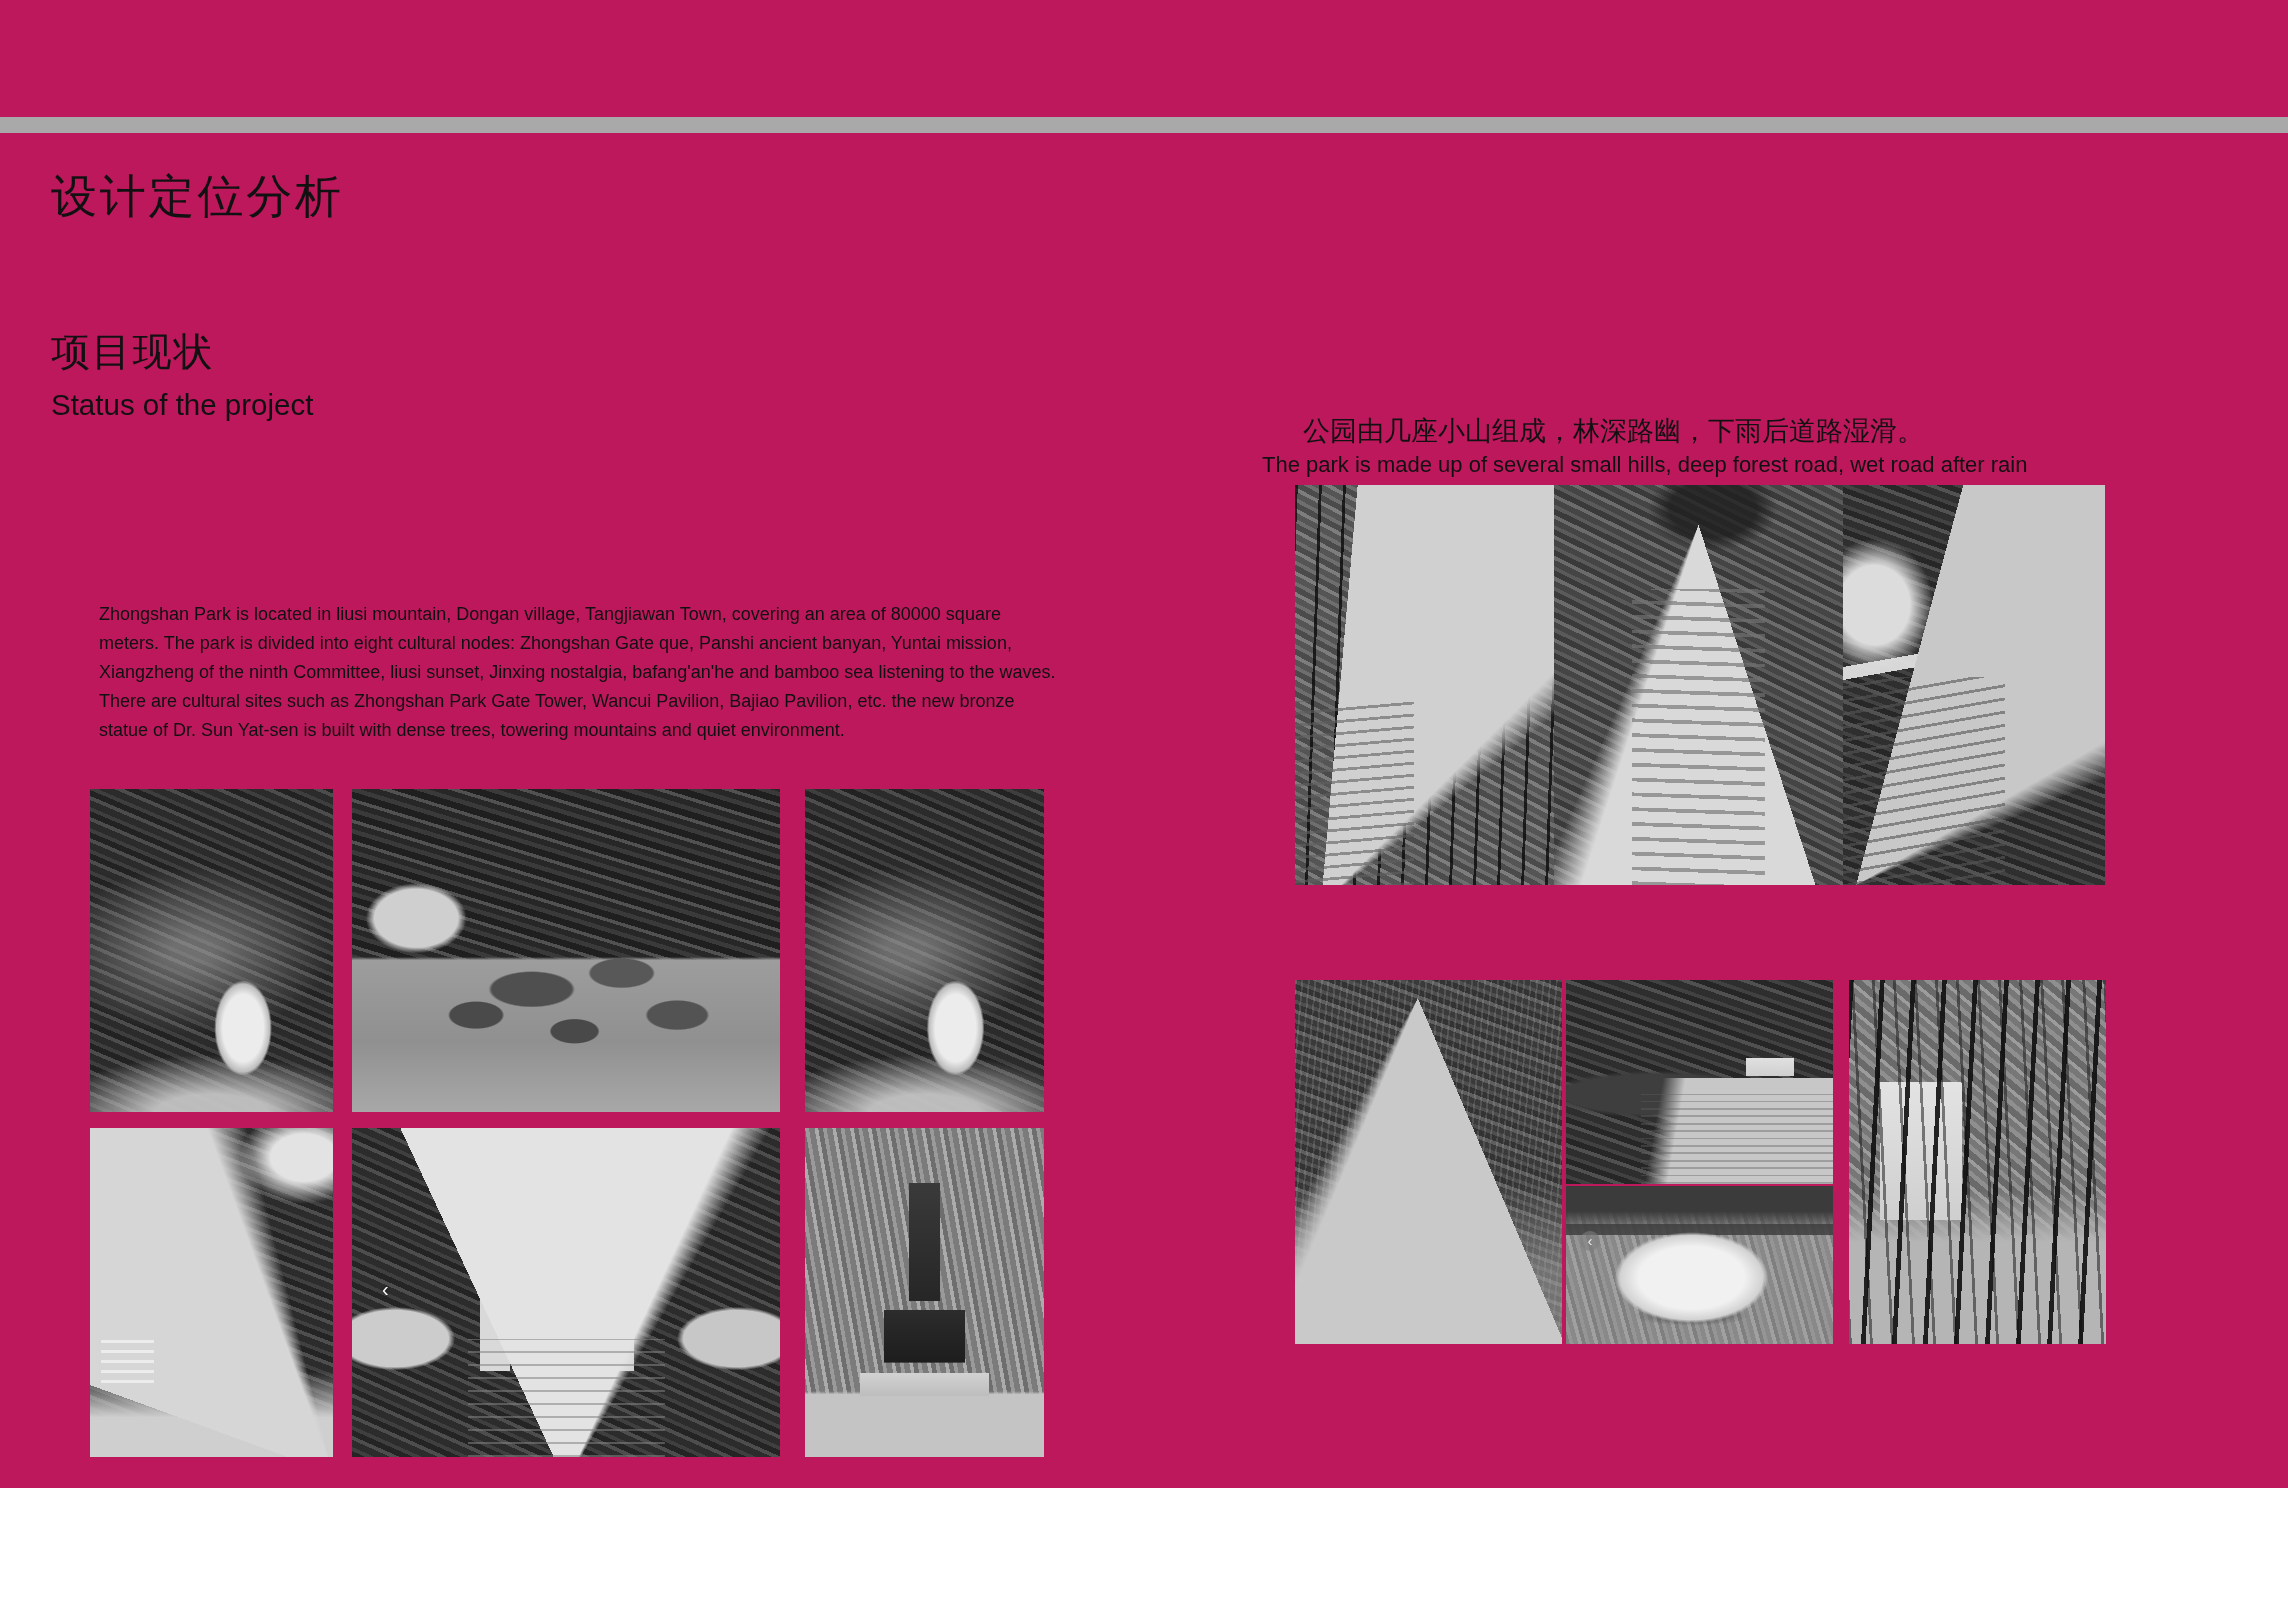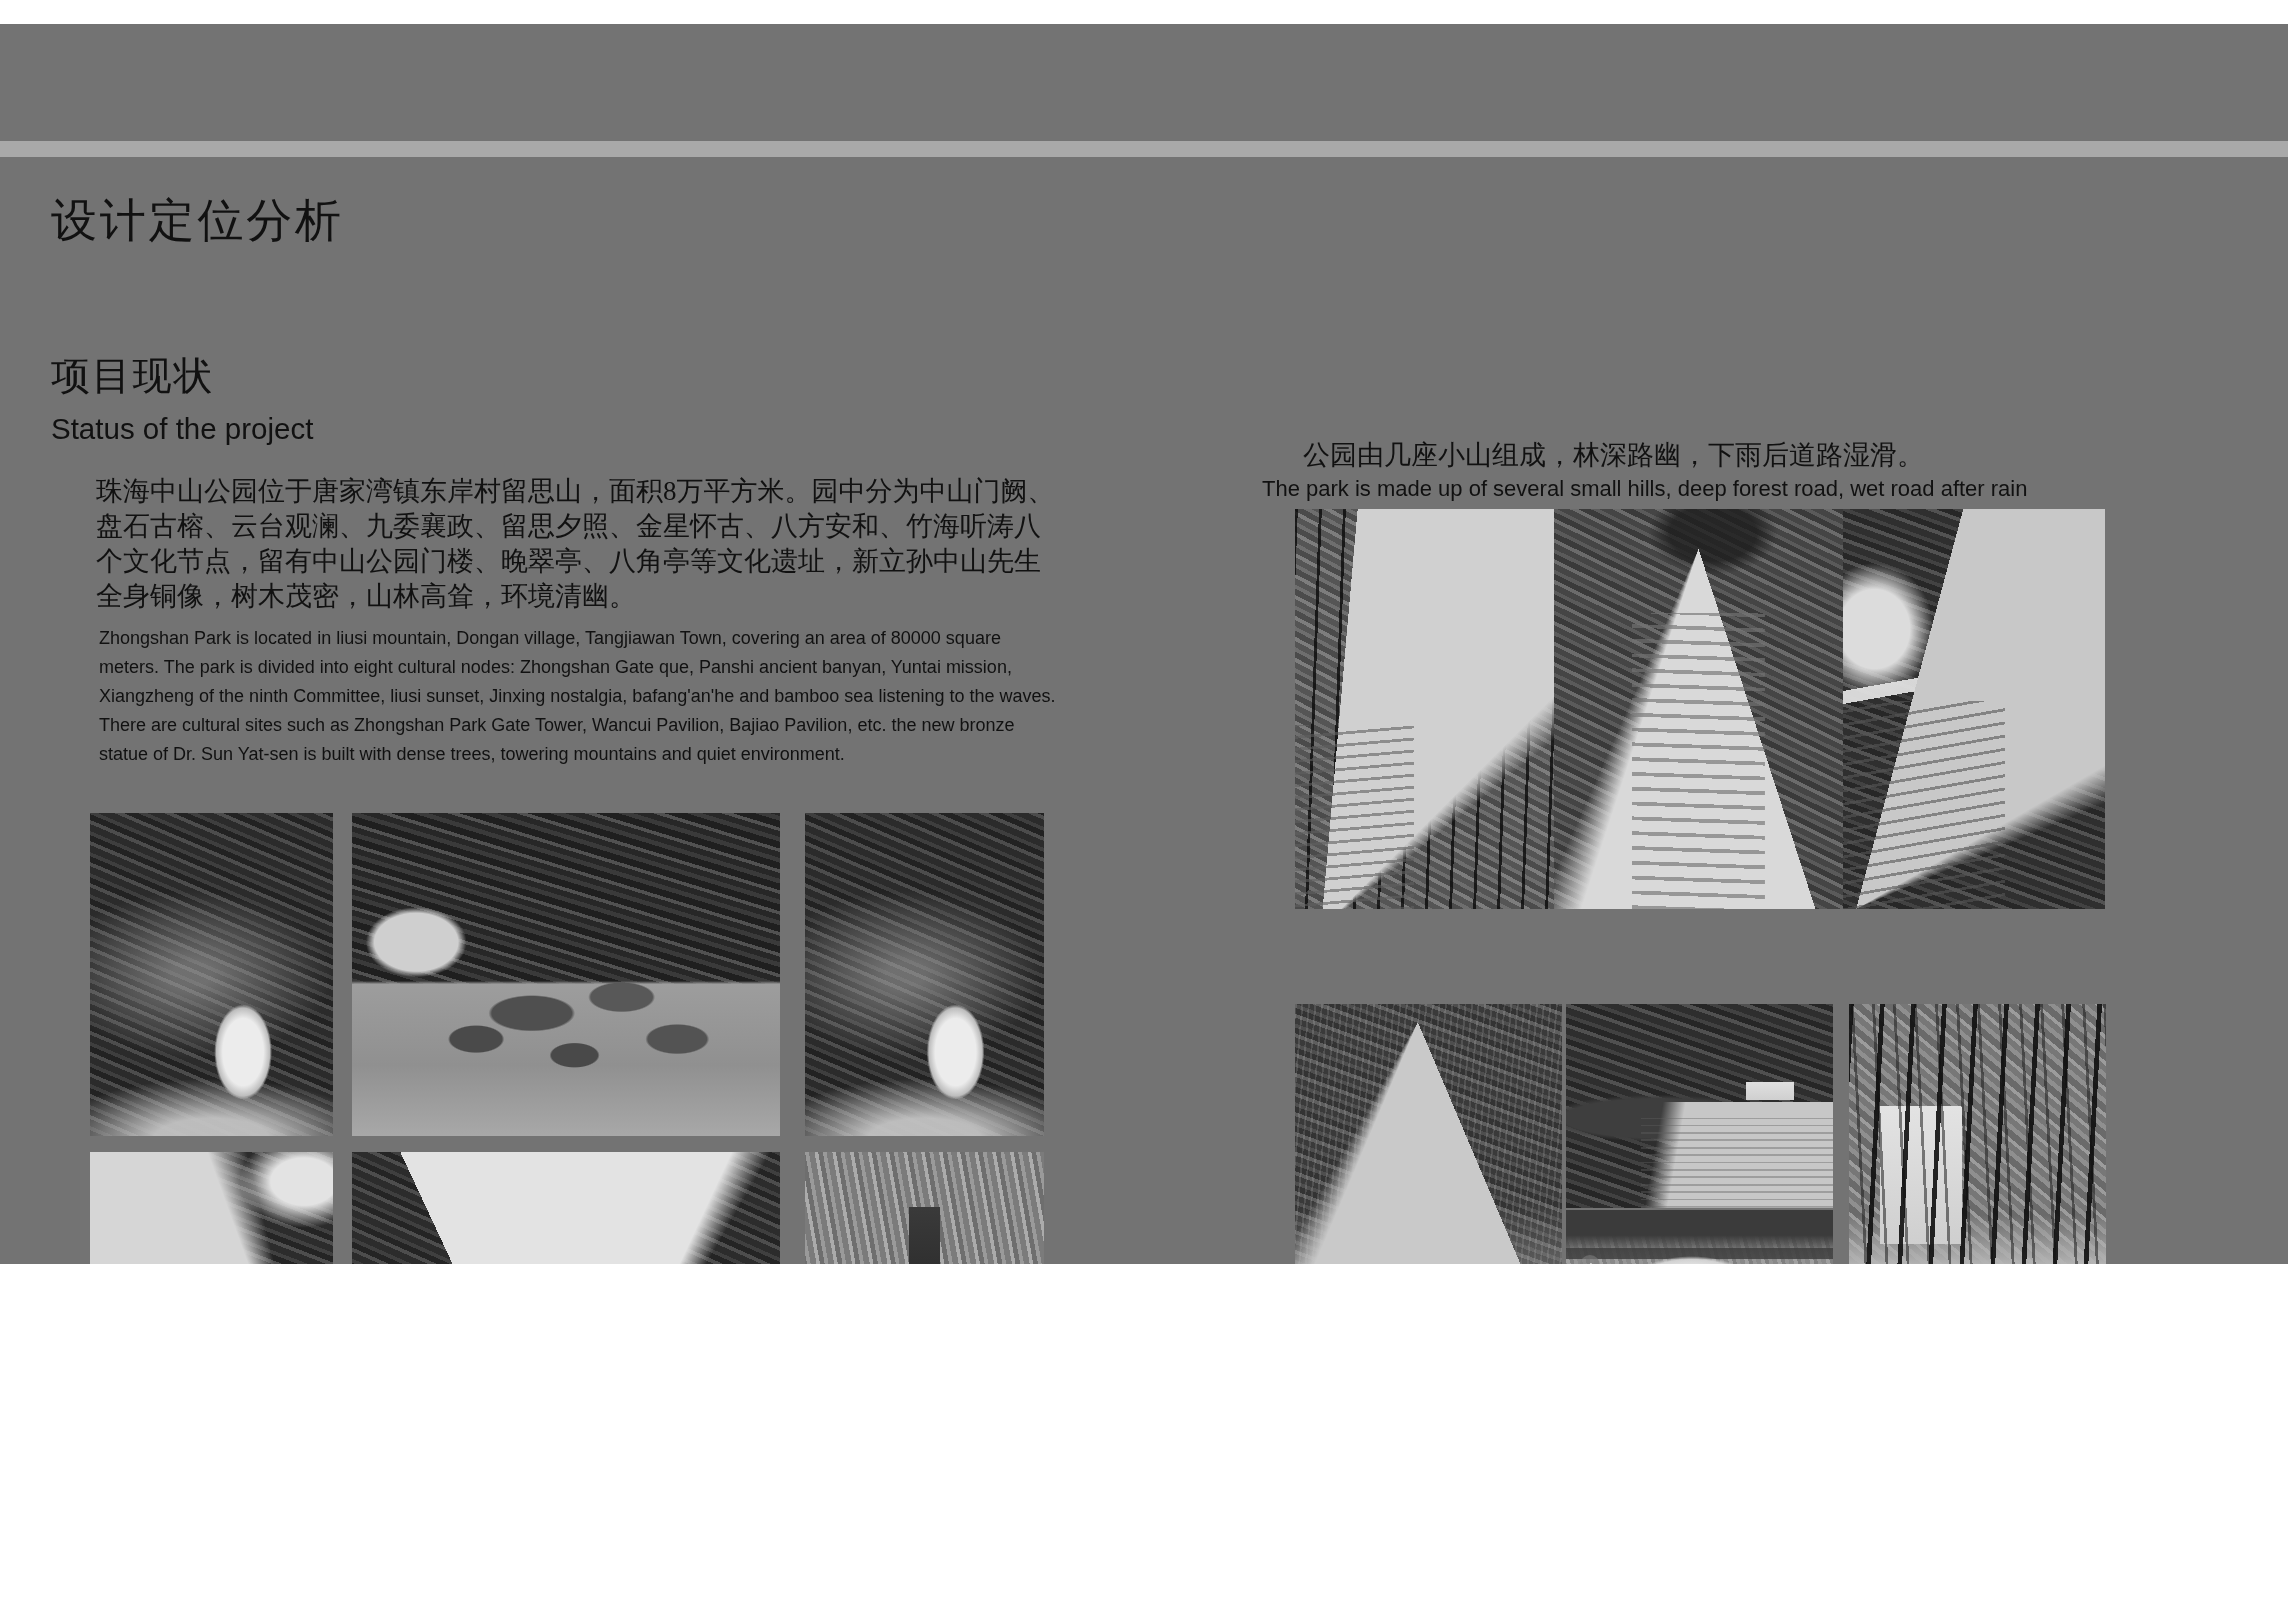--- a/index.html
+++ b/index.html
@@ -1,17 +1,17 @@
 <!DOCTYPE html>
 <html style="font-size:14.8px"><head>
 <meta charset="utf-8">
 <style>
   html,body{margin:0;padding:0;background:#ffffff;}
-  .page{position:relative;width:2289px;height:1240px;background:#737373;overflow:hidden;
-        font-family:"Liberation Sans",sans-serif;color:#111;margin-top:24px;}
+  .page{position:relative;width:2289px;height:1488px;background:#be185d;overflow:hidden;
+        font-family:"Liberation Sans",sans-serif;color:#111;}
   .zh{font-family:"Liberation Serif","DejaVu Serif",serif;}
   .bar{position:absolute;left:0;width:2289px;background:#a9a9a9;}
   .bar-top{top:117px;height:15.7px;}
   .bar-bottom{top:1525px;height:12px;}
   .badge{position:absolute;width:62px;height:41px;background:#a9a9a9;color:#fff;
          font-size:28px;display:flex;align-items:center;justify-content:center;}
   .badge-l{left:37px;top:1549px;}
   .badge-r{left:2193px;top:1549px;}
 
   .title-zh{position:absolute;left:51px;top:166px;font-size:46px;letter-spacing:2.8px;margin:0;font-weight:400;}
@@ -127,21 +127,20 @@
 <body>
 
 <div class="page">
 
   <div class="bar bar-top"></div>
 
   <h1 class="title-zh zh">设计定位分析</h1>
   <h2 class="sec-zh zh">项目现状</h2>
   <h3 class="sec-en">Status of the project</h3>
 
-  <p class="para-zh zh">珠海中山公园位于唐家湾镇东岸村留思山，面积8万平方米。园中分为中山门阙、盘石古榕、云台观澜、九委襄政、留思夕照、金星怀古、八方安和、竹海听涛八个文化节点，留有中山公园门楼、晚翠亭、八角亭等文化遗址，新立孙中山先生全身铜像，树木茂密，山林高耸，环境清幽。</p>
   <p class="para-en">Zhongshan Park is located in liusi mountain, Dongan village, Tangjiawan Town, covering an area of 80000 square meters. The park is divided into eight cultural nodes: Zhongshan Gate que, Panshi ancient banyan, Yuntai mission, Xiangzheng of the ninth Committee, liusi sunset, Jinxing nostalgia, bafang'an'he and bamboo sea listening to the waves. There are cultural sites such as Zhongshan Park Gate Tower, Wancui Pavilion, Bajiao Pavilion, etc. the new bronze statue of Dr. Sun Yat-sen is built with dense trees, towering mountains and quiet environment.</p>
 
   <div class="photo pa ph-marker" aria-label="inscribed stone marker among dense trees"></div>
   <div class="photo pb ph-stones" aria-label="clearing with stone seats and small brick house"></div>
   <div class="photo pc ph-marker" aria-label="inscribed stone marker among dense trees"></div>
   <div class="photo pd ph-road" aria-label="park road with roadside steps, signs and a dog"></div>
   <div class="photo pe ph-gate" aria-label="Zhongshan Park gate pillars with staircase and stele walls"></div>
   <div class="photo pf ph-statue" aria-label="bronze statue of Dr. Sun Yat-sen on dark pedestal inscribed 天下为公"></div>
   <span class="nav-arrow nav-arrow-gate">‹</span>
 

